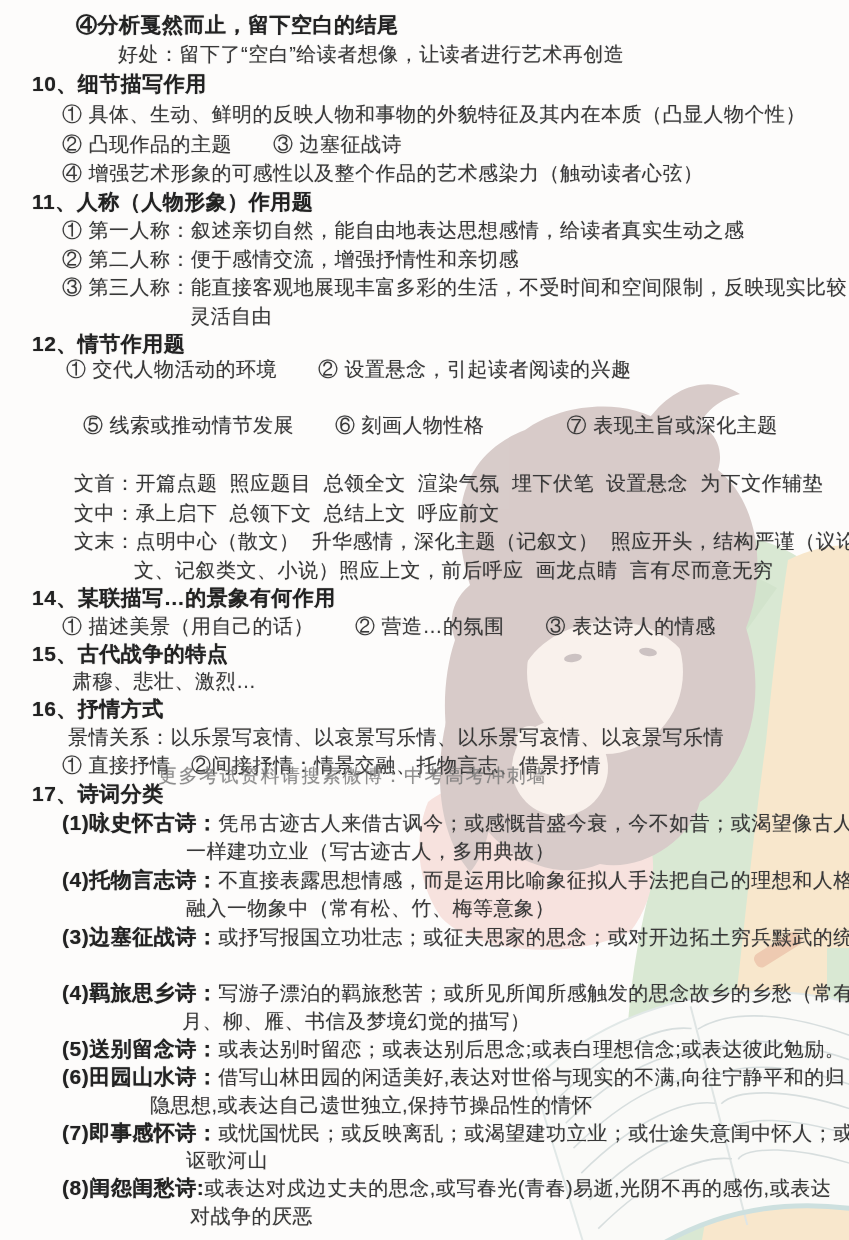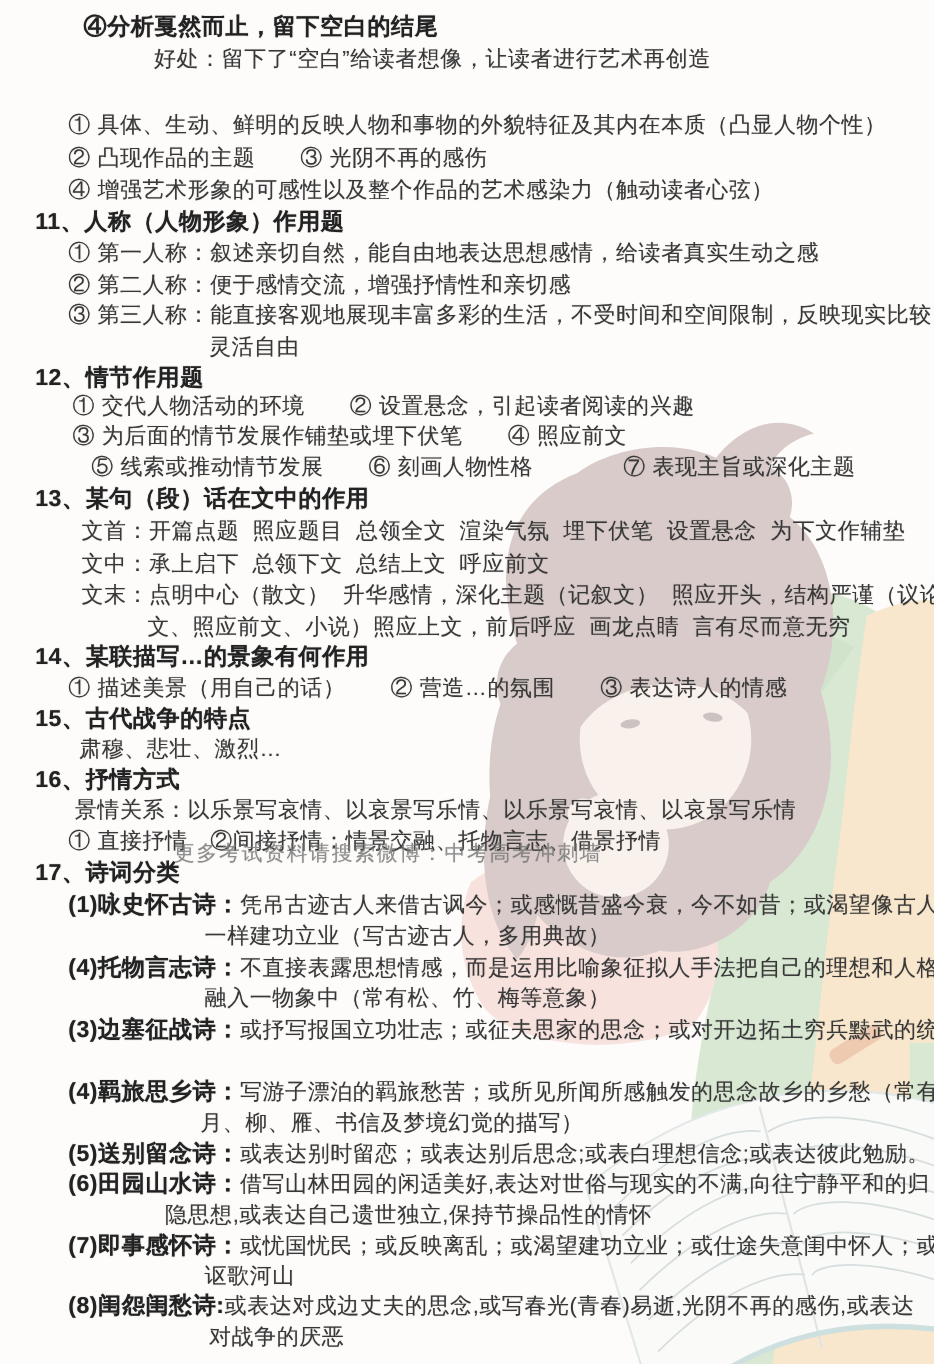--- a/index.html
+++ b/index.html
@@ -95,38 +95,37 @@
         <path d="M140 96 C72 52 22 46 14 56" stroke="var(--bookline)" stroke-width="1.6" fill="none"></path>
         <path d="M-152 154 C-58 98 42 92 152 146" stroke="var(--bookedge)" stroke-width="5" fill="none"></path>
       </g>
 
       <rect x="752" y="942" width="52" height="15" rx="6" transform="rotate(-32 778 950)" fill="var(--pencil)"></rect>
     </g>
   </svg>
 
   <div class="doc" id="doc">
       <div class="line bold" style="top: 12px; left: 76px;">④分析戛然而止，留下空白的结尾</div>
-      <div class="line" style="top: 41px; left: 140px; text-align: right;">好处：留下了“空白”给读者想像，让读者进行艺术再创造</div>
+      <div class="line" style="top: 41px; left: 118px; text-align: right;">好处：留下了“空白”给读者想像，让读者进行艺术再创造</div>
+      <div class="line bold" style="top: 71px; left: 32px;">10、细节描写作用</div>
       <div class="line" style="top: 101px; left: 62px;">① 具体、生动、鲜明的反映人物和事物的外貌特征及其内在本质（凸显人物个性）</div>
-      <div class="line" style="top: 131px; left: 62px;">② 凸现作品的主题　　③ 光阴不再的感伤</div>
+      <div class="line" style="top: 131px; left: 62px;">② 凸现作品的主题　　③ 边塞征战诗</div>
       <div class="line" style="top: 160px; left: 62px;">④ 增强艺术形象的可感性以及整个作品的艺术感染力（触动读者心弦）</div>
       <div class="line bold" style="top: 189px; left: 32px;">11、人称（人物形象）作用题</div>
       <div class="line" style="top: 217px; left: 62px;">① 第一人称：叙述亲切自然，能自由地表达思想感情，给读者真实生动之感</div>
       <div class="line" style="top: 274px; left: 62px;">③ 第三人称：能直接客观地展现丰富多彩的生活，不受时间和空间限制，反映现实比较</div>
       <div class="line" style="top: 246px; left: 62px;">② 第二人称：便于感情交流，增强抒情性和亲切感</div>
       <div class="line" style="top: 303px; left: 190px;">灵活自由</div>
       <div class="line bold" style="top: 331px; left: 32px;">12、情节作用题</div>
       <div class="line" style="top: 356px; left: 66px;">① 交代人物活动的环境　　② 设置悬念，引起读者阅读的兴趣</div>
-      <div class="line" style="top: 384px; left: 66px;">③ 为后面的情节发展作铺垫或埋下伏笔　　④ 照应前文</div>
       <div class="line" style="top: 412px; left: 66px; margin-left: 17px;">⑤ 线索或推动情节发展　　⑥ 刻画人物性格　　　　⑦ 表现主旨或深化主题</div>
-      <div class="line bold" style="top: 441px; left: 32px;">13、某句（段）话在文中的作用</div>
       <div class="line" style="top: 470px; left: 74px;">文首：开篇点题  照应题目  总领全文  渲染气氛  埋下伏笔  设置悬念  为下文作辅垫</div>
       <div class="line" style="top: 500px; left: 74px;">文中：承上启下  总领下文  总结上文  呼应前文</div>
       <div class="line" style="top: 528px; left: 74px;">文末：点明中心（散文）  升华感情，深化主题（记叙文）  照应开头，结构严谨（议论</div>
-      <div class="line" style="top: 557px; left: 134px;">文、照应前文、小说）照应上文，前后呼应  画龙点睛  言有尽而意无穷</div>
+      <div class="line" style="top: 557px; left: 134px;">文、记叙类文、小说）照应上文，前后呼应  画龙点睛  言有尽而意无穷</div>
       <div class="line bold" style="top: 585px; left: 32px;">14、某联描写…的景象有何作用</div>
       <div class="line" style="top: 613px; left: 62px;">① 描述美景（用自己的话）　　② 营造…的氛围　　③ 表达诗人的情感</div>
       <div class="line bold" style="top: 641px; left: 32px;">15、古代战争的特点</div>
       <div class="line" style="top: 668px; left: 72px;">肃穆、悲壮、激烈…</div>
       <div class="line bold" style="top: 696px; left: 32px;">16、抒情方式</div>
       <div class="line" style="top: 724px; left: 68px;">景情关系：以乐景写哀情、以哀景写乐情、以乐景写哀情、以哀景写乐情</div>
       <div class="line" style="top: 752px; left: 62px;">① 直接抒情　②间接抒情：情景交融、托物言志、借景抒情</div>
       <div class="line bold" style="top: 781px; left: 32px;">17、诗词分类</div>
       <div class="line" style="top: 810px; left: 62px;"><span class="lbl">(1)咏史怀古诗：</span>凭吊古迹古人来借古讽今；或感慨昔盛今衰，今不如昔；或渴望像古人</div>
       <div class="line" style="top: 838px; left: 186px;">一样建功立业（写古迹古人，多用典故）</div>

